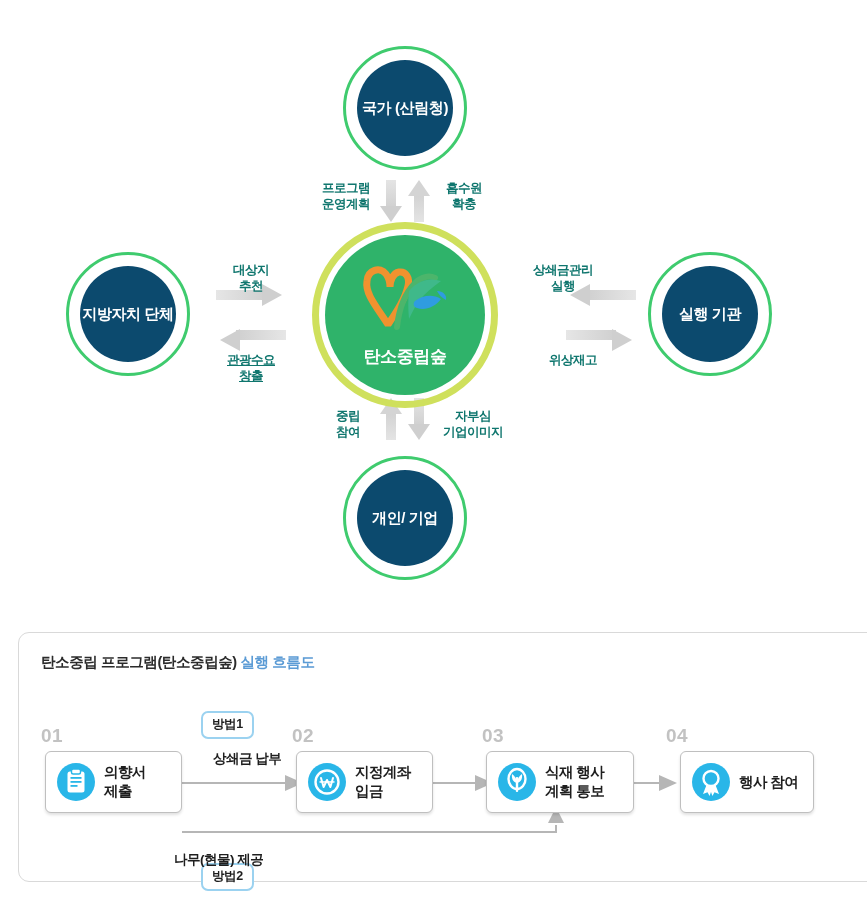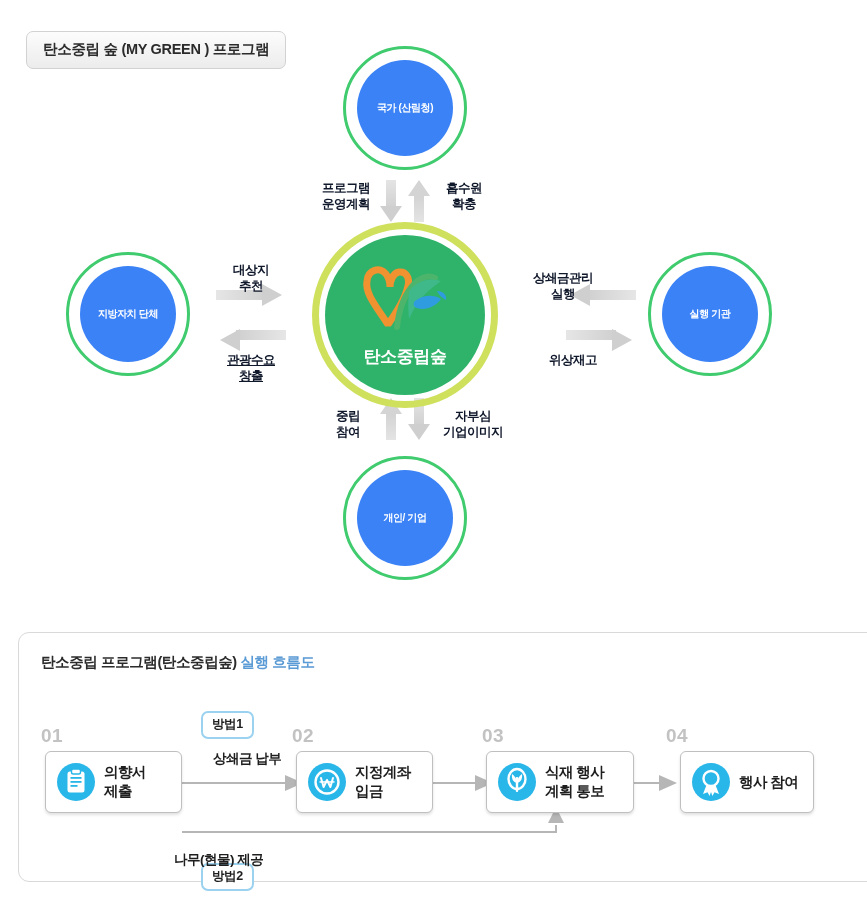--- a/index.html
+++ b/index.html
@@ -37,37 +37,37 @@
     display: flex; flex-direction: column;
     align-items: center; justify-content: center;
     color: #ffffff; font-weight: bold; text-align: center;
     letter-spacing: -0.4px; line-height: 1.18;
   }
 
   
   .sat { width: 124px; height: 124px; }
   .sat .ring { border-width: 3px; border-color: #3fcb6e; }
   .sat .disc {
-    inset: 14px; background: #3b82f6;
-    font-size: 10px;
+    inset: 14px; background: #0c4a6e;
+    font-size: 15px;
   }
 
   
   #node-center { width: 186px; height: 186px; }
   #node-center .ring { border-width: 7px; border-color: #cfe05c; }
   #node-center .disc {
     inset: 13px; background: #2fb36a;
     font-size: 17px; justify-content: flex-end; padding-bottom: 28px;
   }
   #center-logo { position: absolute; left: 50%; top: 26px; transform: translateX(-50%); }
 
   
   .arrow { position: absolute; }
   .alabel {
-    position: absolute; font-size: 12.5px; color: #0f172a;
+    position: absolute; font-size: 12.5px; color: #0f766e;
     font-weight: bold; text-align: center; line-height: 1.3;
     letter-spacing: -0.5px; white-space: pre-line;
   }
 
   
   .panel {
     position: absolute; left: 18px; top: 632px;
     width: 860px; height: 250px;
     border: 1px solid #d9d9d9; border-radius: 11px;
     background: #ffffff;
@@ -109,21 +109,20 @@
     position: absolute; font-size: 13.5px; font-weight: bold;
     color: #1e1e1e; letter-spacing: -0.5px; white-space: nowrap;
   }
   svg { display: block; overflow: visible; }
 </style>
 </head>
 <body>
 
 <div id="root">
 
-  <div class="title-chip">탄소중립 숲 (MY GREEN ) 프로그램</div>
 
   <div class="diagram">
 
     <svg class="arrow" style="left:0; top:0;" width="867" height="610">
       <defs>
         <linearGradient id="gv-down" x1="0" y1="0" x2="0" y2="1">
           <stop offset="0%" stop-color="#e4e4e4"></stop>
             <stop offset="100%" stop-color="#cfcfcf"></stop>
         </linearGradient>
         <linearGradient id="gv-up" x1="0" y1="1" x2="0" y2="0">
@@ -184,21 +183,21 @@
     <div class="alabel" style="left:308px; top:180px; width:76px;">프로그램
 운영계획</div>
     <div class="alabel" style="left:426px; top:180px; width:76px;">흡수원
 확충</div>
 
     <div class="alabel" style="left:213px; top:262px; width:76px;">대상지
 추천</div>
     <div class="alabel" style="left:213px; top:352px; width:76px;text-decoration:underline;">관광수요
 창출</div>
 
-    <div class="alabel" style="left:513px; top:262px; width:100px;margin-top:8px;">상쇄금관리
+    <div class="alabel" style="left:513px; top:262px; width:100px;">상쇄금관리
 실행</div>
     <div class="alabel" style="left:533px; top:352px; width:80px;">위상재고</div>
 
     <div class="alabel" style="left:317px; top:408px; width:62px;">중립
 참여</div>
     <div class="alabel" style="left:428px; top:408px; width:90px;">자부심
 기업이미지</div>
 
     <div class="node sat" id="node-top" style="left:343px; top:46px;">
       <div class="ring"></div>

